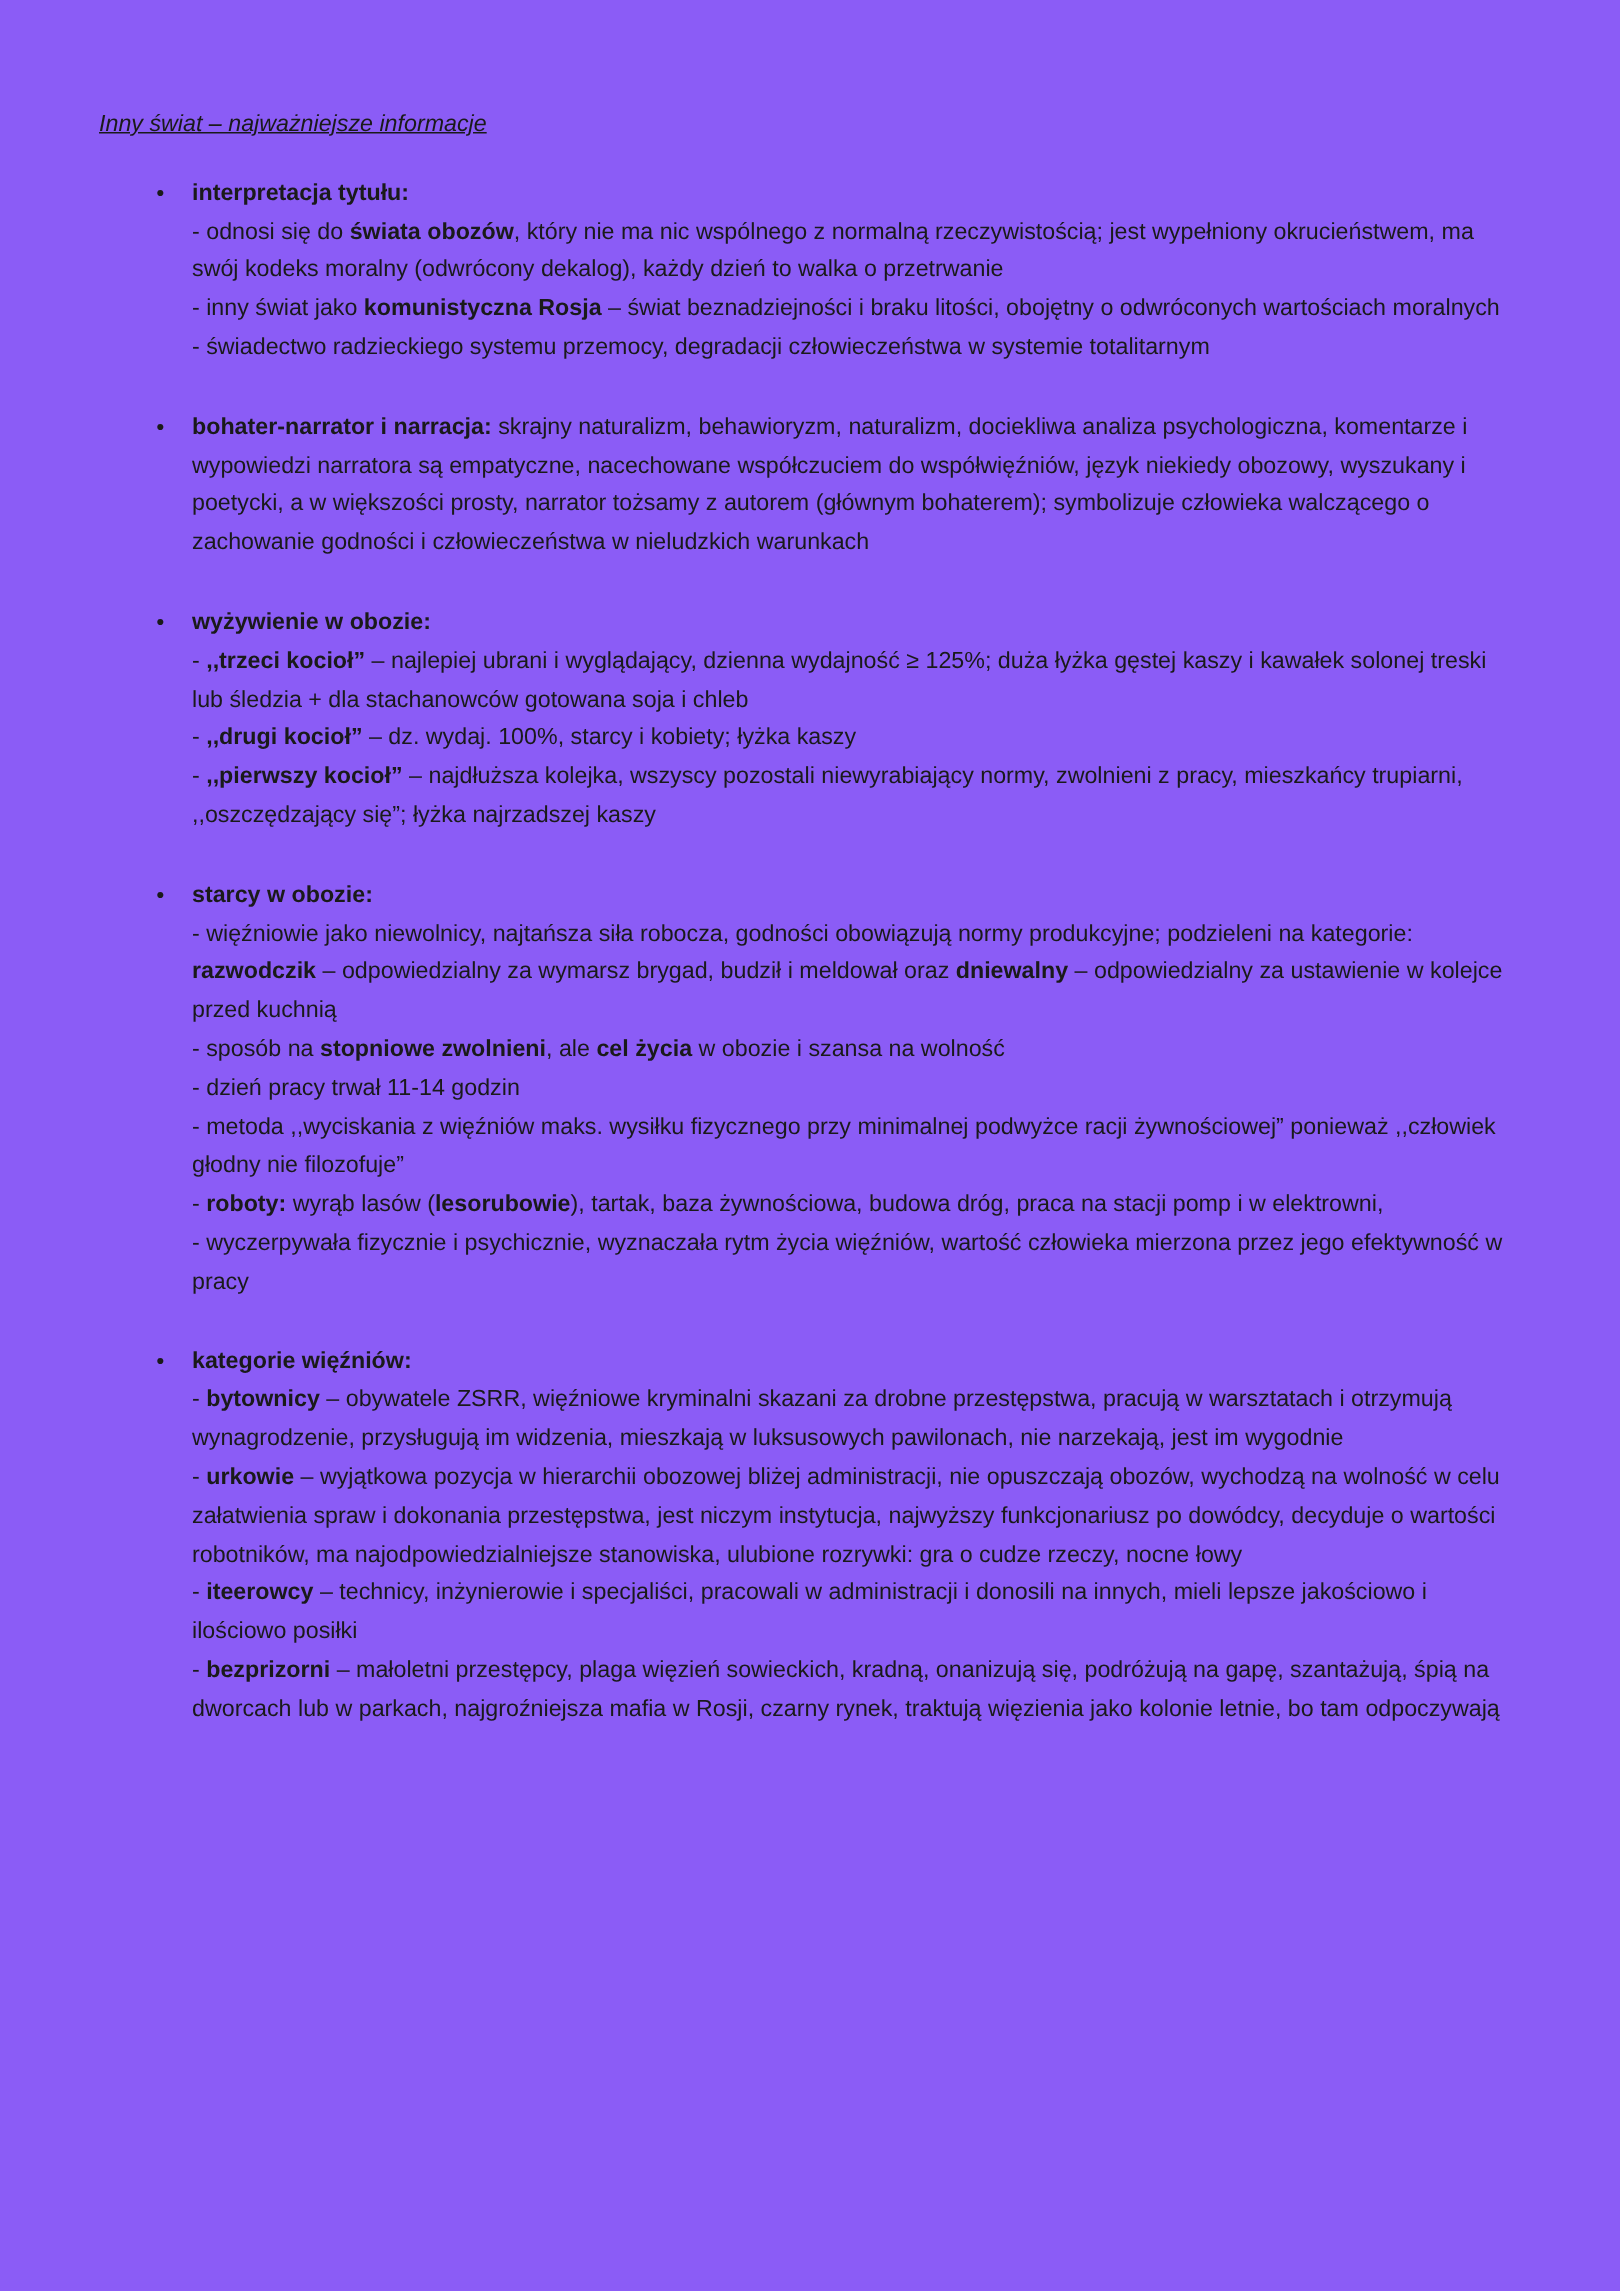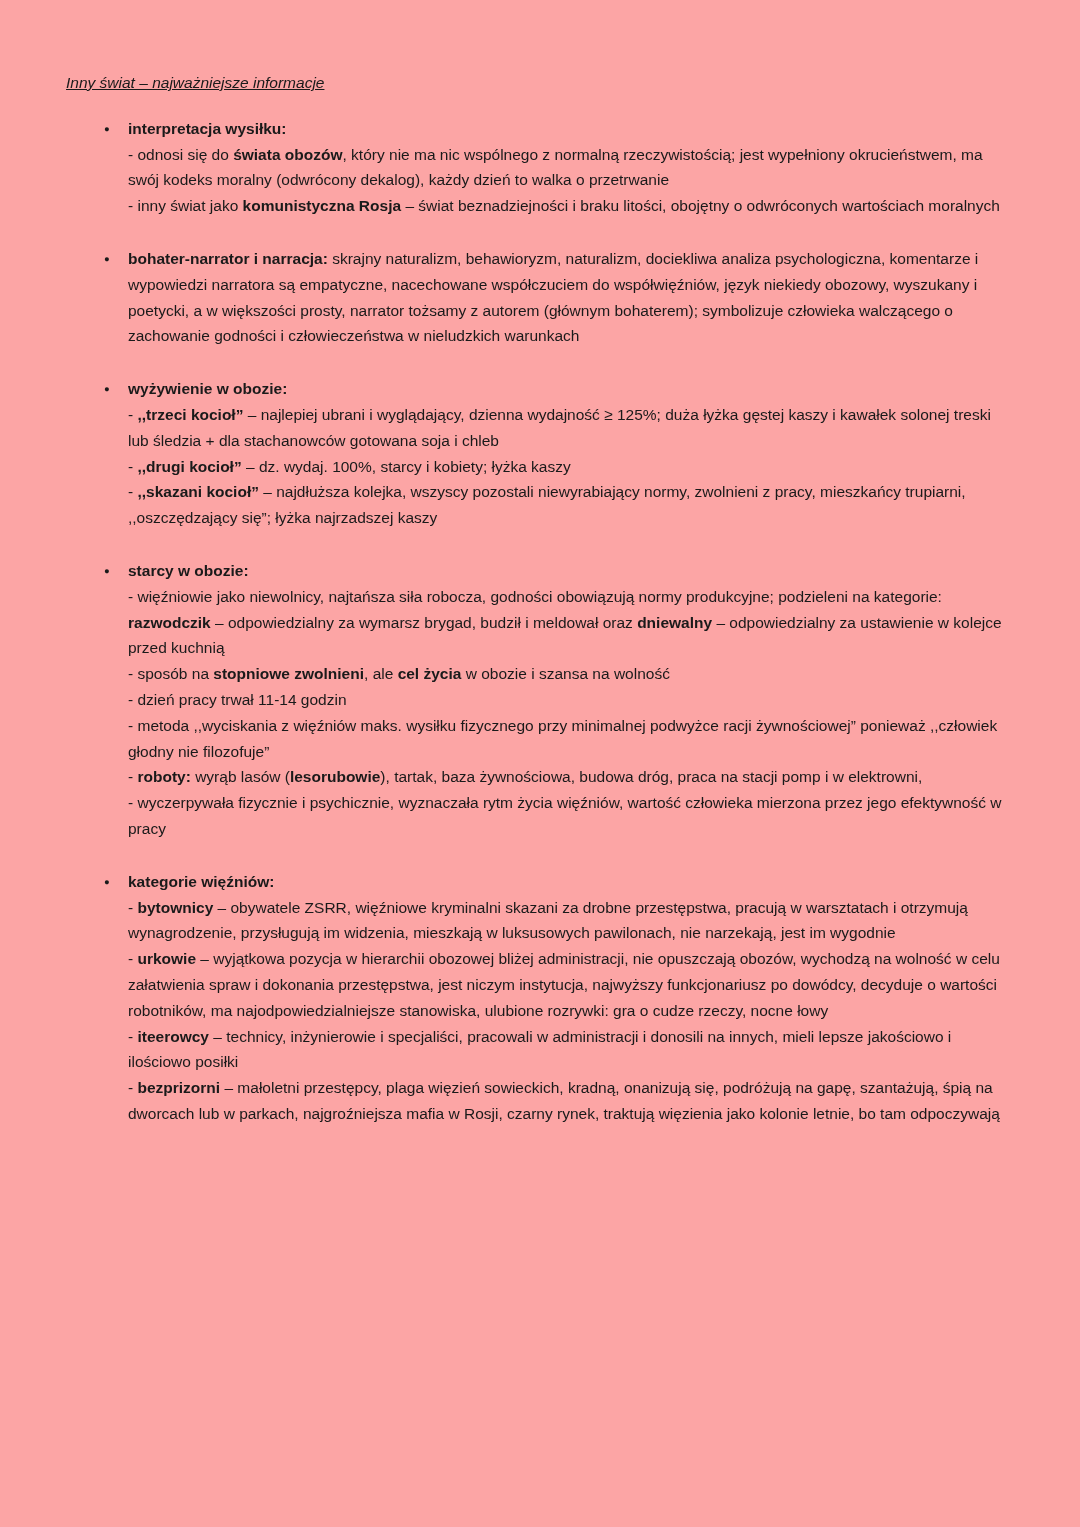--- a/index.html
+++ b/index.html
@@ -3,21 +3,21 @@
 <meta charset="utf-8">
 <title>Inny świat – najważniejsze informacje</title>
 <style>
   * { margin: 0; padding: 0; box-sizing: border-box; }
   html, body { background: #e9e9e9; }
   .page {
     position: relative;
     width: 1080px;
     height: 1527px;
     margin: 0 auto;
-    background: #fca5a5;
+    background: #8b5cf6;
     padding: 70px 65px 40px 66px;
     font-family: "Liberation Sans", sans-serif;
     font-size: 15.5px;
     line-height: 25.8px;
     color: #1a1a1a;
     overflow: hidden;
   }
   .doc-title {
     font-size: 15.5px;
     font-weight: 400;
@@ -40,38 +40,39 @@
 </style>
 </head>
 <body>
 
 <div class="page">
   <h1 class="doc-title">Inny świat – najważniejsze informacje</h1>
   <div id="doc-body">
       <div class="section bullet">
         <span class="bullet-marker">●</span>
         <div class="content">
-          <p><b>interpretacja wysiłku:</b></p>
+          <p><b>interpretacja tytułu:</b></p>
           <p><span>- odnosi się do </span><b>świata obozów</b><span>, który nie ma nic wspólnego z normalną rzeczywistością; jest wypełniony okrucieństwem, ma swój kodeks moralny (odwrócony dekalog), każdy dzień to walka o przetrwanie</span></p>
           <p><span>- inny świat jako </span><b>komunistyczna Rosja</b><span> – świat beznadziejności i braku litości, obojętny o odwróconych wartościach moralnych</span></p>
+          <p><span>- świadectwo radzieckiego systemu przemocy, degradacji człowieczeństwa w systemie totalitarnym</span></p>
         </div>
       </div>
       <div class="section bullet">
         <span class="bullet-marker">●</span>
         <div class="content">
           <p><b>bohater-narrator i narracja:</b><span> skrajny naturalizm, behawioryzm, naturalizm, dociekliwa analiza psychologiczna, komentarze i wypowiedzi narratora są empatyczne, nacechowane współczuciem do współwięźniów, język niekiedy obozowy, wyszukany i poetycki, a w większości prosty, narrator tożsamy z autorem (głównym bohaterem); symbolizuje człowieka walczącego o zachowanie godności i człowieczeństwa w nieludzkich warunkach</span></p>
         </div>
       </div>
       <div class="section bullet">
         <span class="bullet-marker">●</span>
         <div class="content">
           <p><b>wyżywienie w obozie:</b></p>
           <p><span>- </span><b>,,trzeci kocioł”</b><span> – najlepiej ubrani i wyglądający, dzienna wydajność ≥ 125%; duża łyżka gęstej kaszy i kawałek solonej treski lub śledzia + dla stachanowców gotowana soja i chleb</span></p>
           <p><span>- </span><b>,,drugi kocioł”</b><span> – dz. wydaj. 100%, starcy i kobiety; łyżka kaszy</span></p>
-          <p><span>- </span><b>,,skazani kocioł”</b><span> – najdłuższa kolejka, wszyscy pozostali niewyrabiający normy, zwolnieni z pracy, mieszkańcy trupiarni, ,,oszczędzający się”; łyżka najrzadszej kaszy</span></p>
+          <p><span>- </span><b>,,pierwszy kocioł”</b><span> – najdłuższa kolejka, wszyscy pozostali niewyrabiający normy, zwolnieni z pracy, mieszkańcy trupiarni, ,,oszczędzający się”; łyżka najrzadszej kaszy</span></p>
         </div>
       </div>
       <div class="section bullet">
         <span class="bullet-marker">●</span>
         <div class="content">
           <p><b>starcy w obozie:</b></p>
           <p><span>- więźniowie jako niewolnicy, najtańsza siła robocza, godności obowiązują normy produkcyjne; podzieleni na kategorie: </span><b>razwodczik</b><span> – odpowiedzialny za wymarsz brygad, budził i meldował oraz </span><b>dniewalny</b><span> – odpowiedzialny za ustawienie w kolejce przed kuchnią</span></p>
           <p><span>- sposób na </span><b>stopniowe zwolnieni</b><span>, ale </span><b>cel życia</b><span> w obozie i szansa na wolność</span></p>
           <p><span>- dzień pracy trwał 11-14 godzin</span></p>
           <p><span>- metoda ,,wyciskania z więźniów maks. wysiłku fizycznego przy minimalnej podwyżce racji żywnościowej” ponieważ ,,człowiek głodny nie filozofuje”</span></p>

